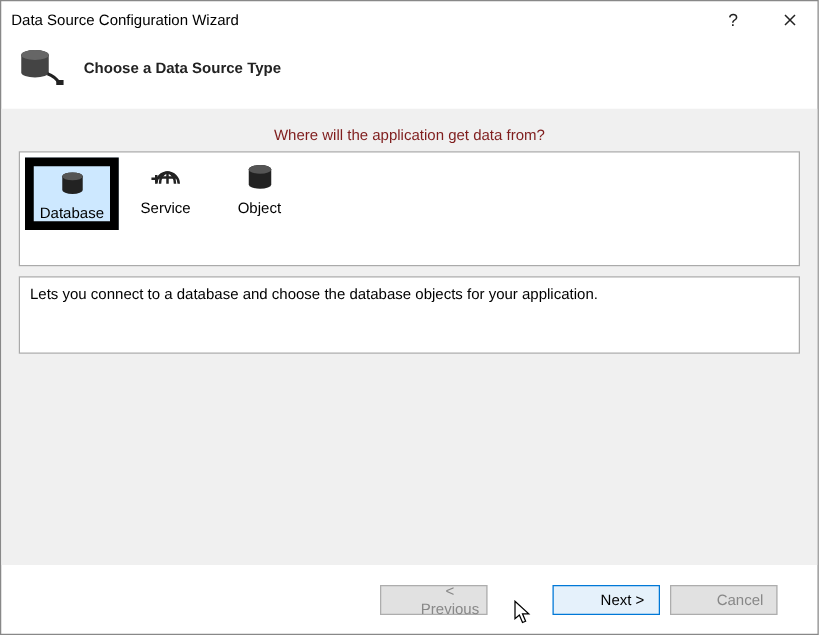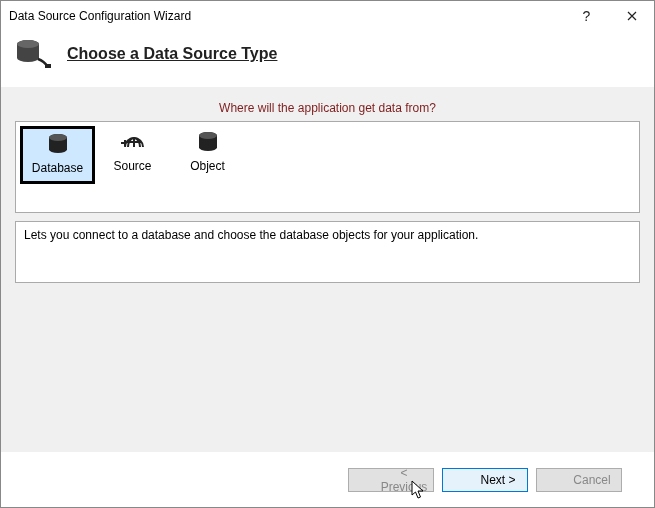--- a/index.html
+++ b/index.html
@@ -34,24 +34,23 @@
     display: flex;
     align-items: center;
     padding: 8px 14px 18px 14px;
     gap: 18px;
   }
   .header-icon {
     width: 34px;
     position: relative;
   }
   .header-text {
-    font-size: 16px;
+    font-size: 12px;
     font-weight: bold;
     color: #222;
-    text-decoration: underline;
   }
   .content {
     background: #f0f0f0;
     padding: 14px 14px 0 14px;
     height: 365px;
   }
   .prompt {
     font-weight: normal;
     margin-bottom: 6px;
     color: #7f1d1d;
@@ -72,21 +71,21 @@
     display: flex;
     flex-direction: column;
     align-items: center;
     justify-content: flex-start;
     padding-top: 4px;
     gap: 6px;
     border: 1px solid transparent;
   }
   .type-item.selected {
     background: #cde8ff;
-    border: 3px solid #000000;
+    border: 7px solid #000000;
   }
   .type-label { font-size: 12px; }
   .desc-box {
     background: #fff;
     border: 1px solid #aaa;
     margin-top: 8px;
     height: 62px;
     padding: 6px 8px;
     font-size: 12px;
     color: #000000;
@@ -108,20 +107,21 @@
     display: flex;
     align-items: center;
     justify-content: center;
     padding-left: 32px;
   }
   .btn.disabled { color: #888; }
   .btn.primary {
     background: #e5f1fb;
     border: 1px solid #0078d7;
     color: #000;
+    margin-left: 44px;
   }
   .gap { width: 10px; }
   .cursor {
     position: absolute;
     left: 411px;
     top: 480px;
     pointer-events: none;
   }
   svg { display: block; }
 </style>
@@ -165,21 +165,21 @@
     </div>
     <div class="type-item">
       <svg width="24" height="22" viewBox="0 0 24 22">
         <path d="M4 16 a9 9 0 0 1 18 0" stroke="#222" stroke-width="2" fill="none"></path>
         <line x1="13" y1="7" x2="13" y2="16" stroke="#222" stroke-width="2"></line>
         <line x1="6" y1="11" x2="20" y2="11" stroke="#222" stroke-width="2"></line>
         <path d="M7 16 a6 9 0 0 1 12 0" stroke="#222" stroke-width="2" fill="none"></path>
         <line x1="0" y1="12" x2="5" y2="12" stroke="#222" stroke-width="2"></line>
         <line x1="4" y1="9" x2="4" y2="15" stroke="#222" stroke-width="2"></line>
       </svg>
-      <span class="type-label">Source</span>
+      <span class="type-label">Service</span>
     </div>
     <div class="type-item">
       <svg width="22" height="22" viewBox="0 0 22 22">
         <ellipse cx="11" cy="4.5" rx="9" ry="3.5" fill="#222"></ellipse>
         <path d="M2 4.5 v12 a9 3.5 0 0 0 18 0 v-12" fill="#222"></path>
         <ellipse cx="11" cy="4.5" rx="9" ry="3.5" fill="#555"></ellipse>
       </svg>
       <span class="type-label">Object</span>
     </div>
   </div>

